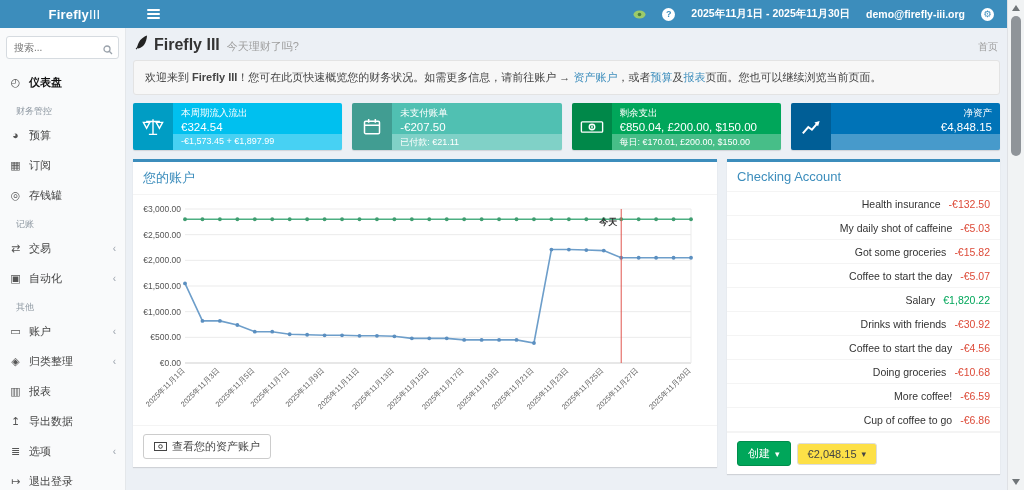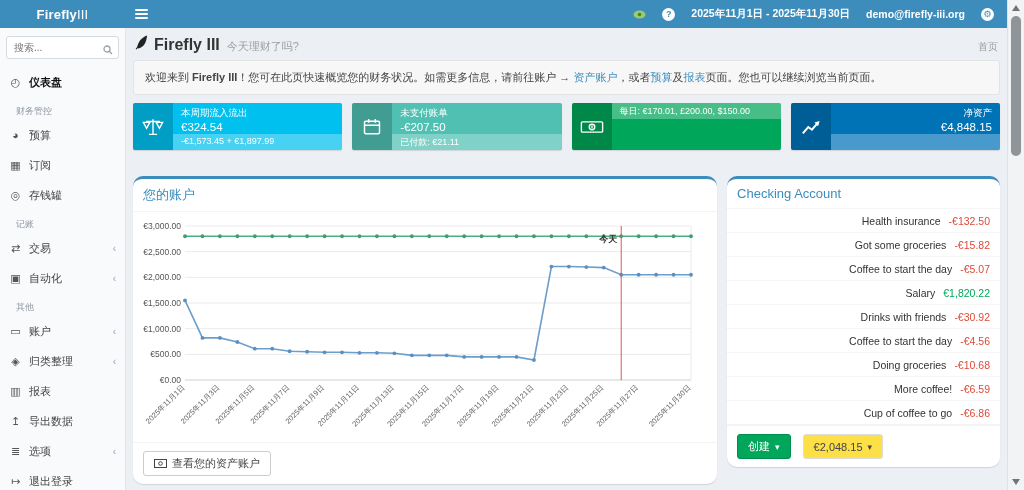--- a/index.html
+++ b/index.html
@@ -1,19 +1,19 @@
 <!DOCTYPE html>
 <html><head>
 <meta charset="utf-8">
 <style>
   html,body{width:1024px;height:490px;margin:0;overflow:hidden;background:#ecf0f5;
     font-family:"Liberation Sans","DejaVu Sans",sans-serif;}
   
   .navbar{position:fixed;top:0;left:0;right:16px;height:28px;background:#3c8dbc;display:flex;align-items:center;z-index:20;}
-  .brand{width:125px;text-align:center;color:#fff;font-size:13px;letter-spacing:.2px;}
+  .brand{width:125px;text-align:center;color:#fff;font-size:13px;letter-spacing:.2px;padding-left:12px;}
   .brand b{font-weight:bold}
   .hamburger{margin-left:10px;width:13px;cursor:pointer}
   .hamburger i{display:block;height:2px;background:#fff;margin:2px 0;border-radius:1px}
   .nav-right{margin-left:auto;display:flex;align-items:center;gap:16px;padding-right:14px;color:#fff;font-size:10.5px;font-weight:bold;}
   .nav-circle{width:13px;height:13px;border-radius:50%;background:#fff;color:#3c8dbc;font-size:9px;line-height:13px;text-align:center;font-weight:bold;cursor:pointer}
   .eye-wrap{display:flex;align-items:center;cursor:pointer}
   
   .scrollbar{position:fixed;top:0;right:0;bottom:0;width:16px;background:#f1f3f4;border-left:1px solid #dfe1e5;z-index:30}
   .sb-arrow{position:absolute;left:4px;width:0;height:0;border-left:4px solid transparent;border-right:4px solid transparent}
   .sb-up{top:5px;border-bottom:6px solid #707578}
@@ -32,45 +32,45 @@
   .chevron{margin-left:auto;color:#9aa2ab;font-size:10px}
   
   .main{position:absolute;top:28px;left:125px;right:16px;bottom:0;padding:5px 8px;box-sizing:border-box}
   .content-header{display:flex;align-items:baseline;padding:2px 2px 6px}
   .page-title{font-size:16px;color:#333;font-weight:bold;margin-left:6px}
   .page-subtitle{font-size:11px;color:#9e9e9e;margin-left:7px}
   .breadcrumb{margin-left:auto;font-size:10px;color:#9e9e9e}
   .callout{background:#f7f7f7;border:1px solid #e3e3e3;border-radius:3px;padding:9px 11px;font-size:11px;color:#444;margin-bottom:8px}
   .callout a{color:#3c8dbc;text-decoration:none;cursor:pointer}
   
-  .infobox-row{display:flex;gap:10px;margin:0 0 26px}
+  .infobox-row{display:flex;gap:10px;margin:0 0 9px}
   .infobox{flex:1;display:flex;color:#fff;border-radius:2px;box-shadow:0 1px 1px rgba(0,0,0,.12);overflow:hidden;min-width:0;height:47px}
   .ib-icon{width:40px;background:rgba(0,0,0,.18);display:flex;align-items:center;justify-content:center;flex:none}
   .ib-right{flex:1;display:flex;flex-direction:column;min-width:0}
   .ib-text{flex:1;padding:4px 8px 0;min-width:0}
   .ib-title{font-size:9.5px;white-space:nowrap;overflow:hidden}
   .ib-value{font-size:11.5px;font-weight:normal;white-space:nowrap;overflow:hidden;margin-top:1px}
   .ib-footer{height:14px;background:rgba(255,255,255,.28);font-size:9px;padding:2px 8px 0;white-space:nowrap;overflow:hidden}
   
   .panels{display:flex;gap:10px;align-items:flex-start}
   .col-left{flex:2.14;min-width:0}
   .col-right{flex:1;min-width:0}
-  .box{background:#fff;border-top:3px solid #3c8dbc;border-radius:10px;box-shadow:0 1px 1px rgba(0,0,0,.12);margin-bottom:28px}
+  .box{background:#fff;border-top:3px solid #3c8dbc;border-radius:0;box-shadow:0 1px 1px rgba(0,0,0,.12);margin-bottom:28px}
   .box-header{padding:7px 10px;font-size:13px;color:#3c8dbc;border-bottom:1px solid #f4f4f4}
   .box-body{padding:6px 8px}
   .box-footer{padding:8px 10px;border-top:1px solid #f4f4f4}
   .tx-row{display:flex;justify-content:flex-end;gap:8px;padding:5.5px 10px;border-bottom:1px solid #f4f4f4;font-size:10.5px;color:#333}
   .tx-amt{white-space:nowrap}
   .pos{color:#00a65a}.neg{color:#dd4b39}
   .btn{display:inline-flex;align-items:center;gap:5px;font-size:11px;padding:4px 10px;border-radius:3px;cursor:pointer;font-family:inherit}
   .btn-default{background:#fff;border:1px solid #ccc;color:#444}
   .btn-light{background:#fde047;border:1px solid #ddd;color:#444}
   .btn-green{background:#00a65a;border:1px solid #008d4c;color:#fff}
   .caret{font-size:9px}
-  .footer-btns{display:flex;gap:12px;}
+  .footer-btns{display:flex;gap:6px;align-items:center}
   svg text{font-family:"Liberation Sans","DejaVu Sans",sans-serif}
 </style>
 </head>
 <body>
 
 <div class="navbar">
   <div class="brand"><b>Firefly</b><span>III</span></div>
   <div class="hamburger">
       <i></i>
       <i></i>
@@ -216,20 +216,24 @@
       </div>
       <div class="infobox" style="background: rgb(0, 166, 90);">
         <div class="ib-icon">
           <svg width="24" height="20" viewBox="0 0 26 20" fill="none" stroke="#fff" stroke-width="1.5">
             <rect x="1.5" y="4.5" width="23" height="11" rx="1"></rect>
             <circle cx="13" cy="10" r="3"></circle>
             <path d="M13 8.5v3"></path>
           </svg>
         </div>
         <div class="ib-right">
+          <div class="ib-text">
+            <div class="ib-title">剩余支出</div>
+            <div class="ib-value">€850.04, £200.00, $150.00</div>
+          </div>
           <div class="ib-footer">每日: €170.01, £200.00, $150.00</div>
         </div>
       </div>
       <div class="infobox" style="background: rgb(0, 115, 183); text-align: right;">
         <div class="ib-icon">
           <svg width="22" height="20" viewBox="0 0 24 22" fill="none">
             <polyline points="3,18 9,11 13,14 19.5,6.5" stroke="#fff" stroke-width="2.2"></polyline>
             <path d="M21.5 4.5 15.8 6l4 4.2Z" fill="#fff"></path>
           </svg>
         </div>
@@ -376,20 +380,24 @@
 
     <div class="col-right">
       <div class="box">
         <div class="box-header">Checking Account</div>
         <div id="checking-rows">
             <div class="tx-row">
               <span class="tx-desc">Health insurance</span>
               <span class="tx-amt neg">-€132.50</span>
             </div>
             <div class="tx-row">
+              <span class="tx-desc">My daily shot of caffeine</span>
+              <span class="tx-amt neg">-€5.03</span>
+            </div>
+            <div class="tx-row">
               <span class="tx-desc">Got some groceries</span>
               <span class="tx-amt neg">-€15.82</span>
             </div>
             <div class="tx-row">
               <span class="tx-desc">Coffee to start the day</span>
               <span class="tx-amt neg">-€5.07</span>
             </div>
             <div class="tx-row">
               <span class="tx-desc">Salary</span>
               <span class="tx-amt pos">€1,820.22</span>

